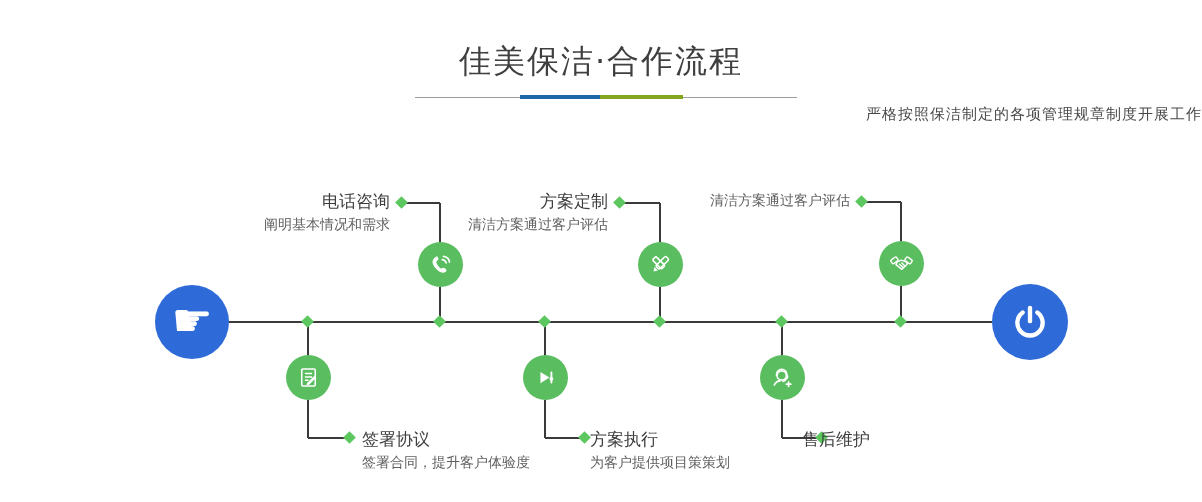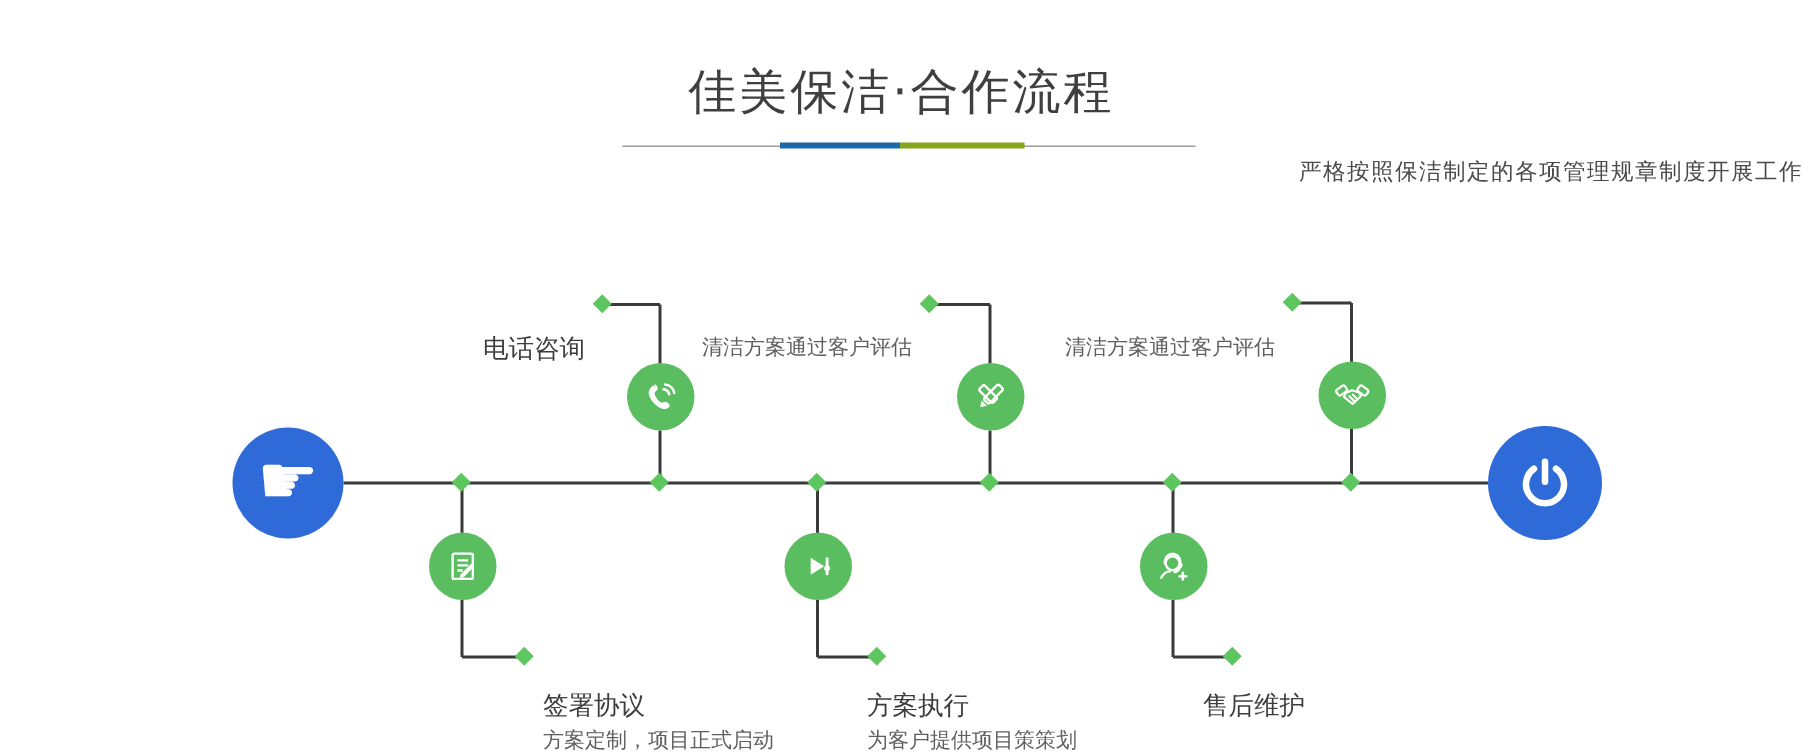--- a/index.html
+++ b/index.html
@@ -23,21 +23,21 @@
   .endpoint{position:absolute;border-radius:50%;background:#2f6bd8;
     display:flex;align-items:center;justify-content:center;}
   .endpoint.start{left:155px;top:285px;width:74px;height:74px;}
   .endpoint.end{left:992px;top:284px;width:76px;height:76px;}
   .hand-glyph{color:#ffffff;font-size:46px;line-height:1;transform:translateY(-2px);}
 
   .node{position:absolute;width:45px;height:45px;border-radius:50%;background:#5abe60;
     display:flex;align-items:center;justify-content:center;}
   .node svg{display:block;}
 
-  .label{position:absolute;margin-top:32px;}
+  .label{position:absolute;}
   .label.top-label{text-align:right;top:189px;}
   .label.bottom-label{text-align:left;top:427px;}
   .step-title{font-size:17px;color:#3d3d3d;line-height:24px;}
   .step-desc{font-size:14px;color:#5f5f5f;line-height:22px;}
 </style>
 </head>
 <body>
 
 <div class="canvas">
 
@@ -69,20 +69,21 @@
     <div class="diamond" style="left:397px;top:198px"></div>
     <div class="diamond" style="left:435px;top:317px"></div>
     <div class="node" style="left:418px;top:242px">
       <svg width="27" height="27" viewBox="0 0 24 24">
         <path d="M8.3 4.3c1.3.9 2.2 2.4 1.8 3.3-.3.8-1.3 1.1-1.7 2-.5 1.1 2 4.9 3.6 5.7 1 .5 1.7-.4 2.6-.4 1 0 2.4 1.1 2.7 2.2.3 1.1-1.8 2.4-3.4 2.2-3.8-.4-8.7-5.4-9-9.2-.2-2.1 1.4-4.1 2.4-4.6.4-.2.7 0 1 .8z" fill="#fff"></path>
         <path d="M13.6 7.6c1.8.2 3 1.3 3.4 3M14.6 4.7c2.8.3 5 2.3 5.4 5.1" stroke="#fff" stroke-width="1.5" fill="none" stroke-linecap="round"></path>
       </svg>
     </div>
     <div class="label top-label" style="right:812px">
       <div class="step-title">电话咨询</div>
+      <div class="step-desc">阐明基本情况和需求</div>
     </div>
   </div>
 
   <div>
     <div class="conn" style="left:620px;top:202px;width:40px;height:2px"></div>
     <div class="conn" style="left:659px;top:203px;width:2px;height:40px"></div>
     <div class="conn" style="left:659px;top:287px;width:2px;height:35px"></div>
     <div class="diamond" style="left:615px;top:198px"></div>
     <div class="diamond" style="left:655px;top:317px"></div>
     <div class="node" style="left:638px;top:242px">
@@ -90,20 +91,21 @@
         <g transform="rotate(-45 12 12)">
           <rect x="9.8" y="4" width="4.4" height="11.5" rx="1.2" stroke="#fff" fill="none" stroke-width="1.4"></rect>
         </g>
         <g transform="rotate(45 12 12)">
           <rect x="9.8" y="3.5" width="4.4" height="12.5" rx="1.2" stroke="#fff" fill="none" stroke-width="1.4"></rect>
           <path d="M12 20.8l-2.2-3.4h4.4z" fill="#fff"></path>
         </g>
       </svg>
     </div>
     <div class="label top-label" style="right:594px">
+      <div class="step-title">方案定制</div>
       <div class="step-desc">清洁方案通过客户评估</div>
     </div>
   </div>
 
   <div>
     <div class="conn" style="left:862px;top:201px;width:39px;height:2px"></div>
     <div class="conn" style="left:900px;top:202px;width:2px;height:41px"></div>
     <div class="conn" style="left:900px;top:286px;width:2px;height:36px"></div>
     <div class="diamond" style="left:857px;top:197px"></div>
     <div class="diamond" style="left:896px;top:317px"></div>
@@ -132,38 +134,38 @@
       <svg width="27" height="27" viewBox="0 0 24 24">
         <g stroke="#fff" stroke-width="1.4" fill="none">
           <rect x="6" y="4.5" width="12" height="15" rx="1"></rect>
           <path d="M8.8 8.5h6.4M8.8 11.5h6.4M8.8 14.5h3.2"></path>
         </g>
         <path d="M10.8 16.8l6.4-6.4 1.7 1.7-6.4 6.4-2.4.7z" fill="#fff"></path>
       </svg>
     </div>
     <div class="label bottom-label" style="left:362px">
       <div class="step-title">签署协议</div>
-      <div class="step-desc">方案定制，项目正式启动</div>
+      <div class="step-desc">签署合同，提升客户体验度</div>
     </div>
   </div>
 
   <div>
     <div class="conn" style="left:544px;top:322px;width:2px;height:34px"></div>
     <div class="conn" style="left:544px;top:400px;width:2px;height:38px"></div>
     <div class="conn" style="left:545px;top:437px;width:40px;height:2px"></div>
     <div class="diamond" style="left:540px;top:317px"></div>
     <div class="diamond" style="left:580px;top:433px"></div>
     <div class="node" style="left:523px;top:355px">
       <svg width="27" height="27" viewBox="0 0 24 24">
         <path d="M7.5 7v10l8-5z" fill="#fff"></path>
         <rect x="16.4" y="6.6" width="1.7" height="10.8" rx="0.85" fill="#fff"></rect>
         <circle cx="17.25" cy="13.2" r="1.7" fill="#fff"></circle>
       </svg>
     </div>
-    <div class="label bottom-label" style="left:578px">
+    <div class="label bottom-label" style="left:590px">
       <div class="step-title">方案执行</div>
       <div class="step-desc">为客户提供项目策策划</div>
     </div>
   </div>
 
   <div>
     <div class="conn" style="left:781px;top:322px;width:2px;height:34px"></div>
     <div class="conn" style="left:781px;top:400px;width:2px;height:38px"></div>
     <div class="conn" style="left:782px;top:437px;width:40px;height:2px"></div>
     <div class="diamond" style="left:777px;top:317px"></div>

